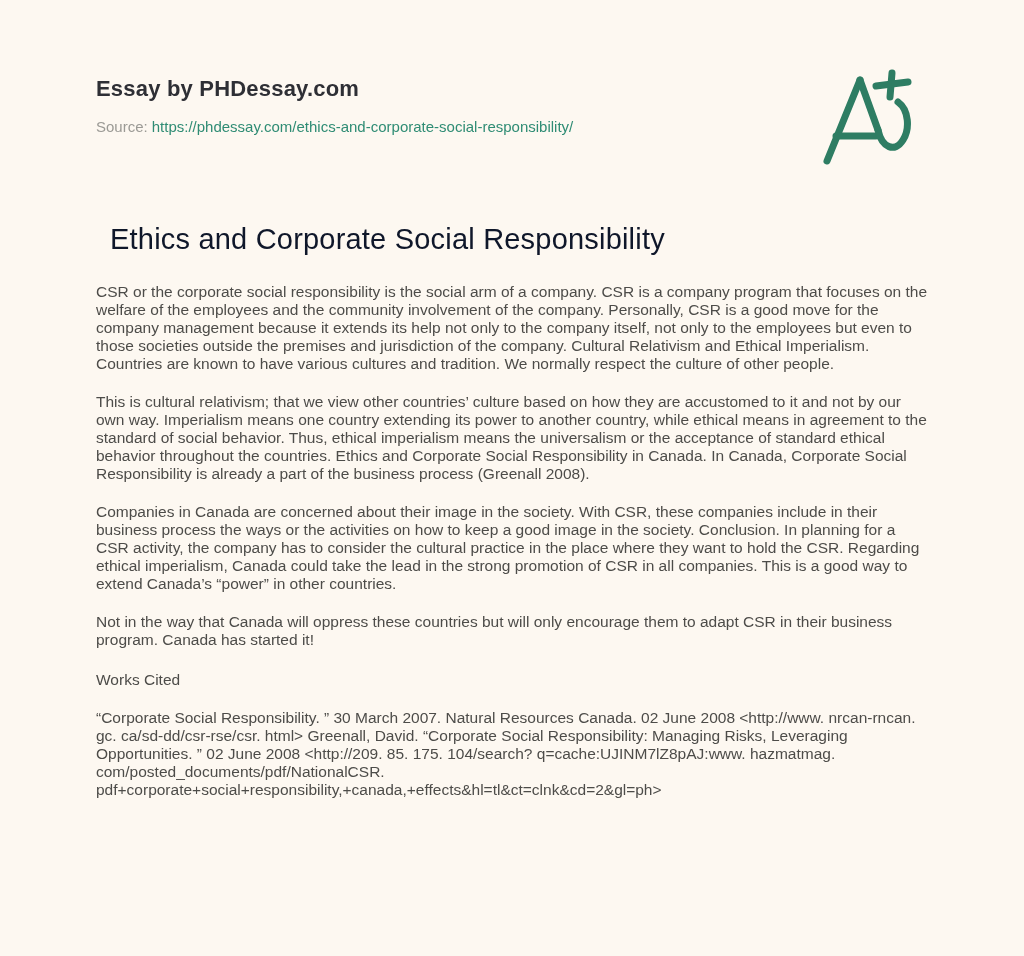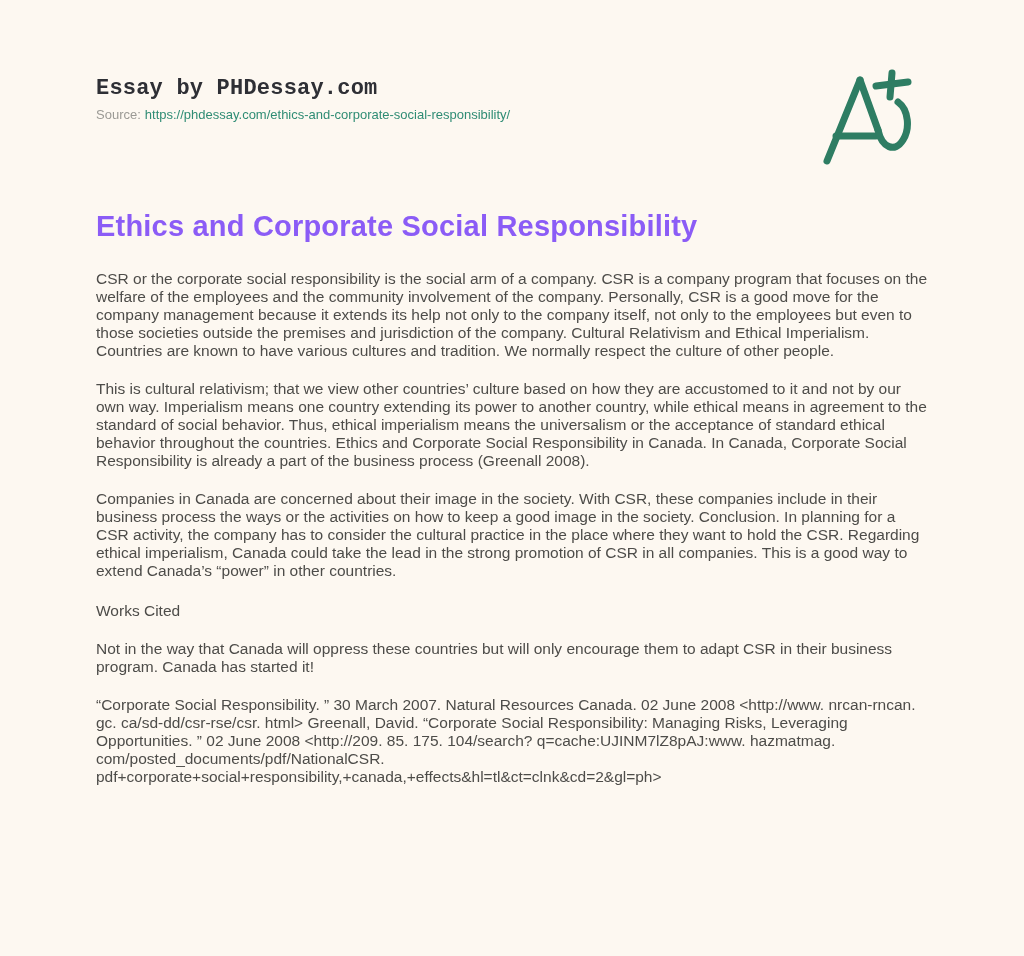--- a/index.html
+++ b/index.html
@@ -17,44 +17,43 @@
   .content {
     padding: 76px 0 0 96px;
     width: 832px;
   }
   .site-title {
     font-size: 22px;
     font-weight: 700;
     color: #2e2f35;
     margin: 0;
     letter-spacing: 0.2px;
-    font-family: Liberation Mono, monospace;
   }
   .source-line {
-    margin-top: 6px;
-    font-size: 13px;
+    margin-top: 16px;
+    font-size: 15px;
     color: #9b9a95;
   }
   .source-link {
     color: #2f8c74;
     text-decoration: none;
     margin-left: 4px;
   }
   .logo {
     position: absolute;
     top: 64px;
     left: 818px;
     width: 94px;
     height: 106px;
   }
   .essay-title {
     font-size: 29px;
-    font-weight: 700;
-    color: #8b5cf6;
-    margin: 88px 0 0 0;
+    font-weight: 400;
+    color: #0f172a;
+    margin: 88px 0 0 14px;
     letter-spacing: 0.2px;
   }
   .para {
     font-size: 15.5px;
     line-height: 18px;
     color: #4d4c49;
     width: 832px;
     margin: 20px 0 0 0;
     word-wrap: break-word;
   }
@@ -77,23 +76,23 @@
   </div>
 
   <h2 class="essay-title">Ethics and Corporate Social Responsibility</h2>
 
   <p class="para first">CSR or the corporate social responsibility is the social arm of a company. CSR is a company program that focuses on the welfare of the employees and the community involvement of the company. Personally, CSR is a good move for the company management because it extends its help not only to the company itself, not only to the employees but even to those societies outside the premises and jurisdiction of the company. Cultural Relativism and Ethical Imperialism. Countries are known to have various cultures and tradition. We normally respect the culture of other people.</p>
 
   <p class="para">This is cultural relativism; that we view other countries’ culture based on how they are accustomed to it and not by our own way. Imperialism means one country extending its power to another country, while ethical means in agreement to the standard of social behavior. Thus, ethical imperialism means the universalism or the acceptance of standard ethical behavior throughout the countries. Ethics and Corporate Social Responsibility in Canada. In Canada, Corporate Social Responsibility is already a part of the business process (Greenall 2008).</p>
 
   <p class="para">Companies in Canada are concerned about their image in the society. With CSR, these companies include in their business process the ways or the activities on how to keep a good image in the society. Conclusion. In planning for a CSR activity, the company has to consider the cultural practice in the place where they want to hold the CSR. Regarding ethical imperialism, Canada could take the lead in the strong promotion of CSR in all companies. This is a good way to extend Canada’s “power” in other countries.</p>
 
+  <p class="para">Not in the way that Canada will oppress these countries but will only encourage them to adapt CSR in their business program. Canada has started it!</p>
+
   <p class="para works-cited-heading">Works Cited</p>
-
-  <p class="para">Not in the way that Canada will oppress these countries but will only encourage them to adapt CSR in their business program. Canada has started it!</p>
 
   <p class="para">“Corporate Social Responsibility. ” 30 March 2007. Natural Resources Canada. 02 June 2008 &lt;http://www. nrcan-rncan. gc. ca/sd-dd/csr-rse/csr. html&gt; Greenall, David. “Corporate Social Responsibility: Managing Risks, Leveraging Opportunities. ” 02 June 2008 &lt;http://209. 85. 175. 104/search? q=cache:UJINM7lZ8pAJ:www. hazmatmag. com/posted_documents/pdf/NationalCSR. pdf+corporate+social+responsibility,+canada,+effects&amp;hl=tl&amp;ct=clnk&amp;cd=2&amp;gl=ph&gt;</p>
 
 </div>
 
 <div class="logo">
   <svg viewBox="0 0 94 106" width="94" height="106" xmlns="http://www.w3.org/2000/svg">
     <g fill="none" stroke="#2e7d63" stroke-width="7" stroke-linecap="round" stroke-linejoin="round">
       <path d="M9 97 L42 16"></path>
       <path d="M42 16 L60 66"></path>

